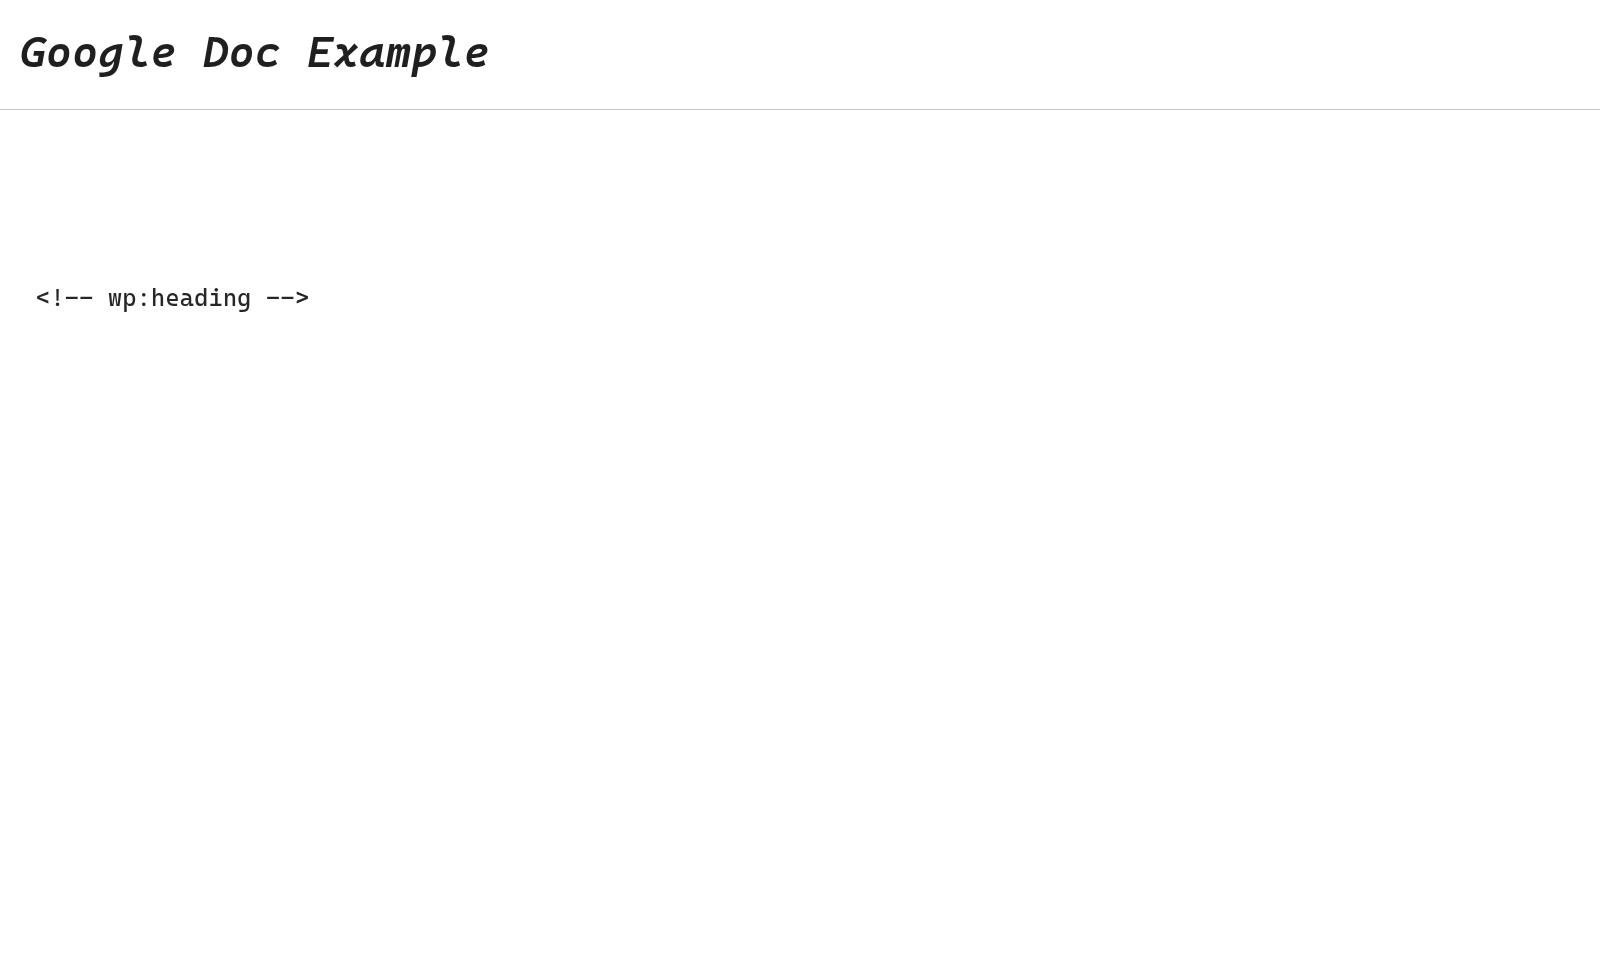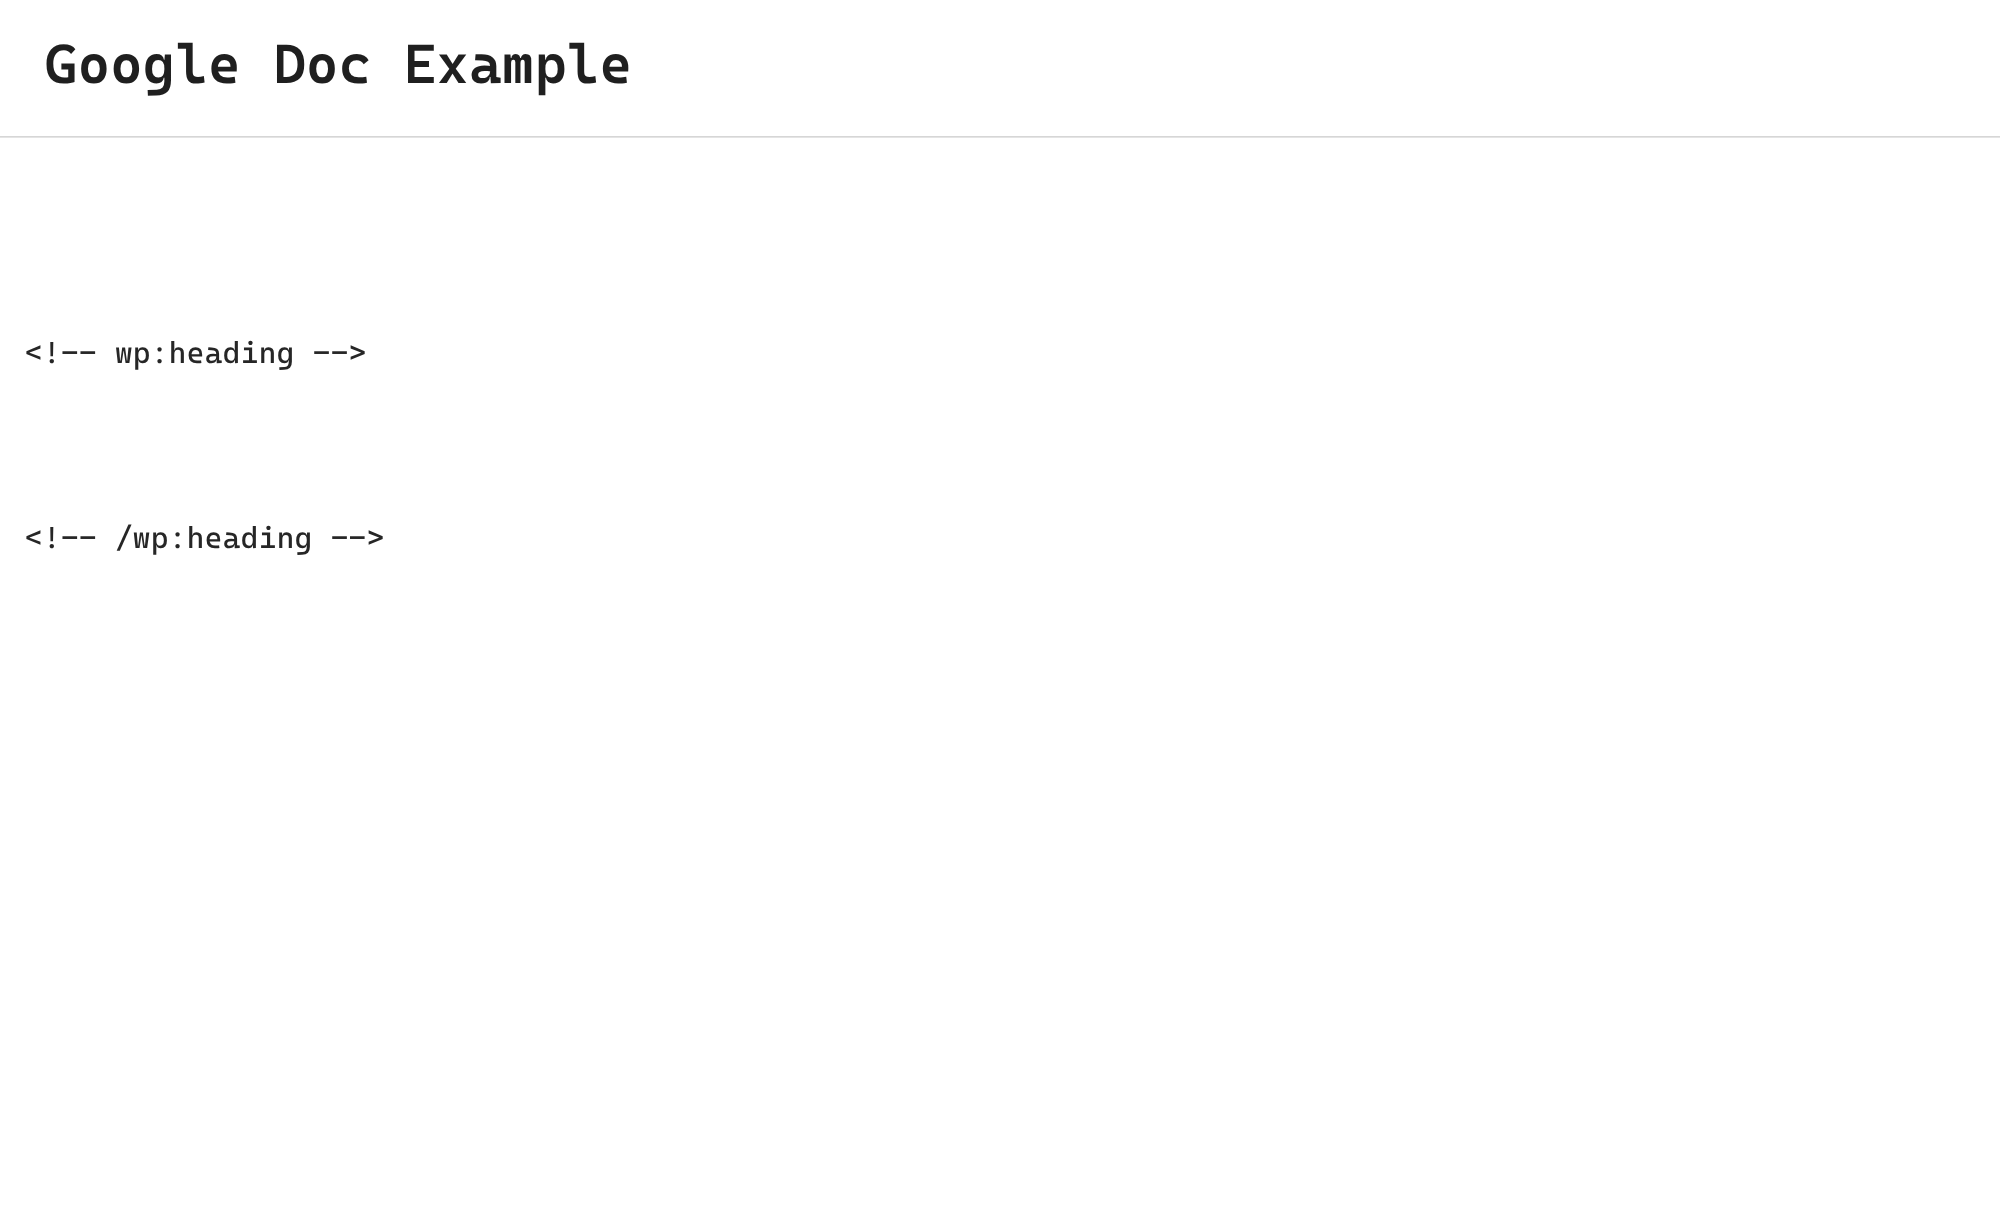--- a/index.html
+++ b/index.html
@@ -11,21 +11,22 @@
     color: #222222;
     letter-spacing: 0.02em;
   }
   .page {
     width: 1600px;
     min-height: 967px;
     box-sizing: border-box;
     padding-top: 24px;
   }
   .title-block {
-    padding: 0 20px 30px 36px;
+    padding: 0 20px 30px 20px;
+    font-style: italic;
   }
   .title {
     font-size: 44px;
     font-weight: 600;
     color: #1f1f1f;
     line-height: 1.25;
   }
   .divider {
     border: none;
     border-top: 1px solid #c9c9c9;
@@ -34,37 +35,36 @@
   .body-block {
     padding: 50px 20px 20px 20px;
     font-size: 24px;
     line-height: 2.05;
     font-weight: 400;
     color: #262626;
     white-space: pre-wrap;
     word-break: break-word;
   }
   .body-block p {
-    margin: 0;
+    margin: 16px;
   }
   .sep {
     height: 50px;
   }
 </style>
 </head>
 <body>
 
 <div class="page">
   <div class="title-block">
     <div class="title">Google Doc Example</div>
   </div>
   <hr class="divider">
   <div class="body-block">
     <p>&lt;!-- wp:heading --&gt;</p>
-    <p>&lt;!-- /wp:heading --&gt;</p>
     <div class="sep"></div>
     
     
     
     
     
     
   </div>
 </div>
 

